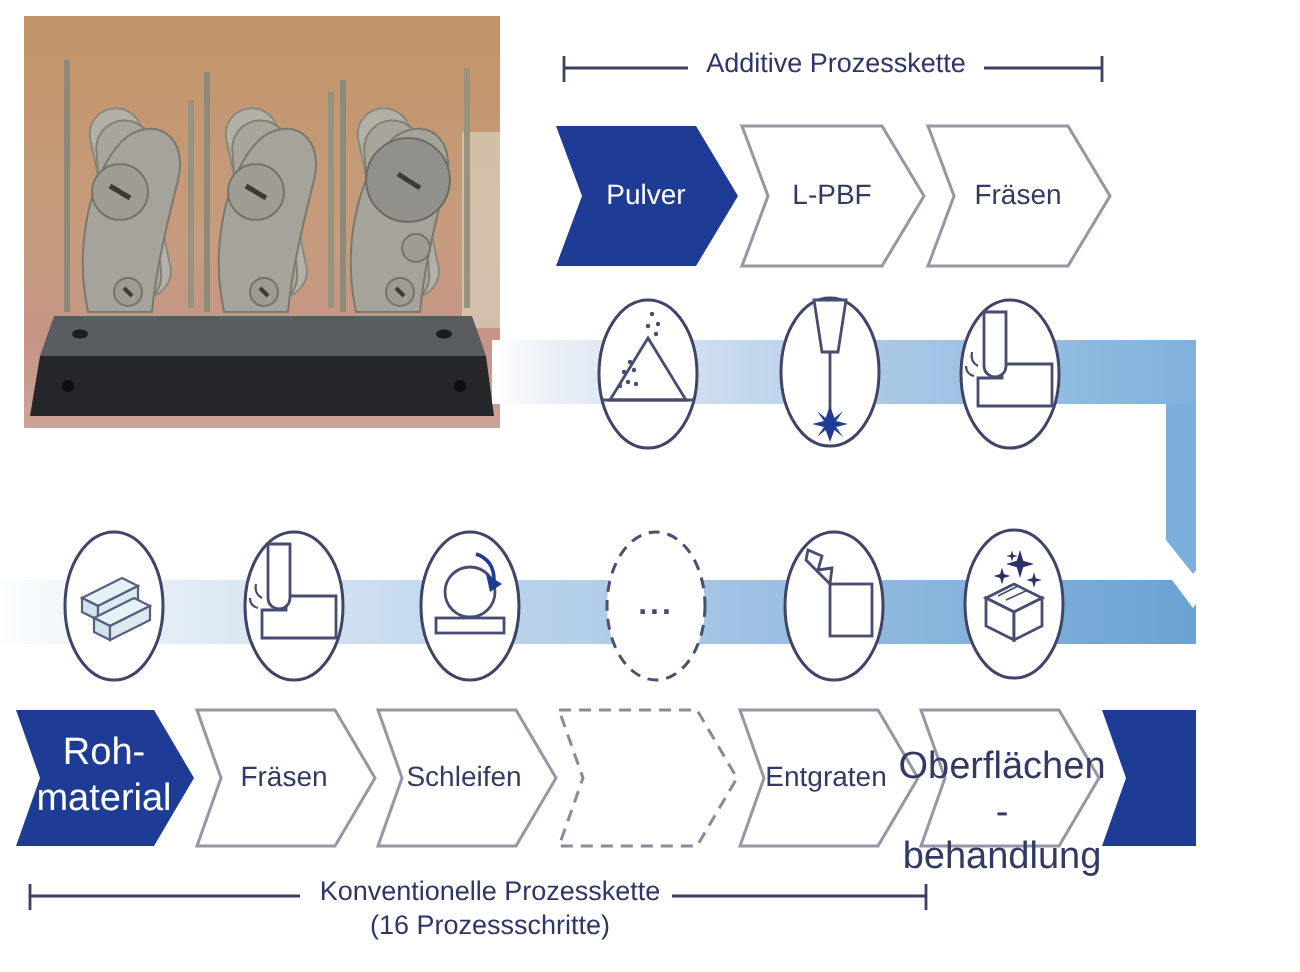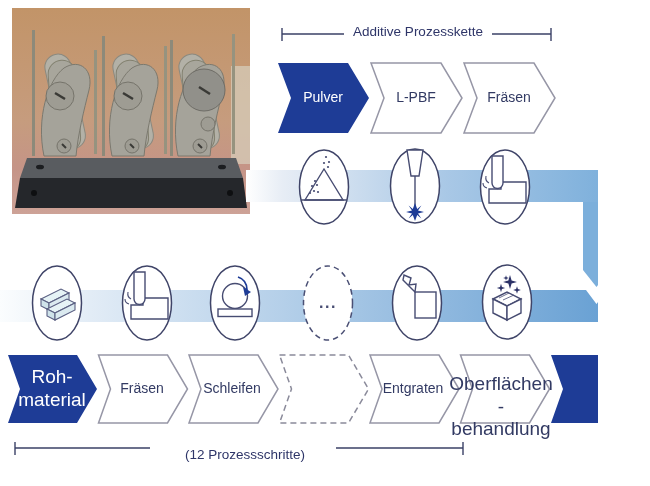--- a/index.html
+++ b/index.html
@@ -264,16 +264,17 @@
 </div>
 <div class="lbl step-lbl navy" style="left:104px;top:355px;width:76px;height:68px;">Fräsen</div>
 <div class="lbl step-lbl navy" style="left:194px;top:355px;width:76px;height:68px;">Schleifen</div>
 <div class="lbl step-lbl navy" style="left:374px;top:355px;width:78px;height:68px;">Entgraten</div>
 <div class="lbl step-lbl two navy" style="left:458px;top:373px;width:86px;height:68px;">
   <div>Oberflächen</div>
   <div>-behandlung</div>
 </div>
 
 <div class="lbl bracket-lbl" style="left:150px;top:434px;width:190px;height:42px;">
-  <div>(12 Prozessschritte)</div>
+  <div>Konventionelle Prozesskette</div>
+  <div>(16 Prozessschritte)</div>
 </div>
 
 </div>
 
 </body></html>

